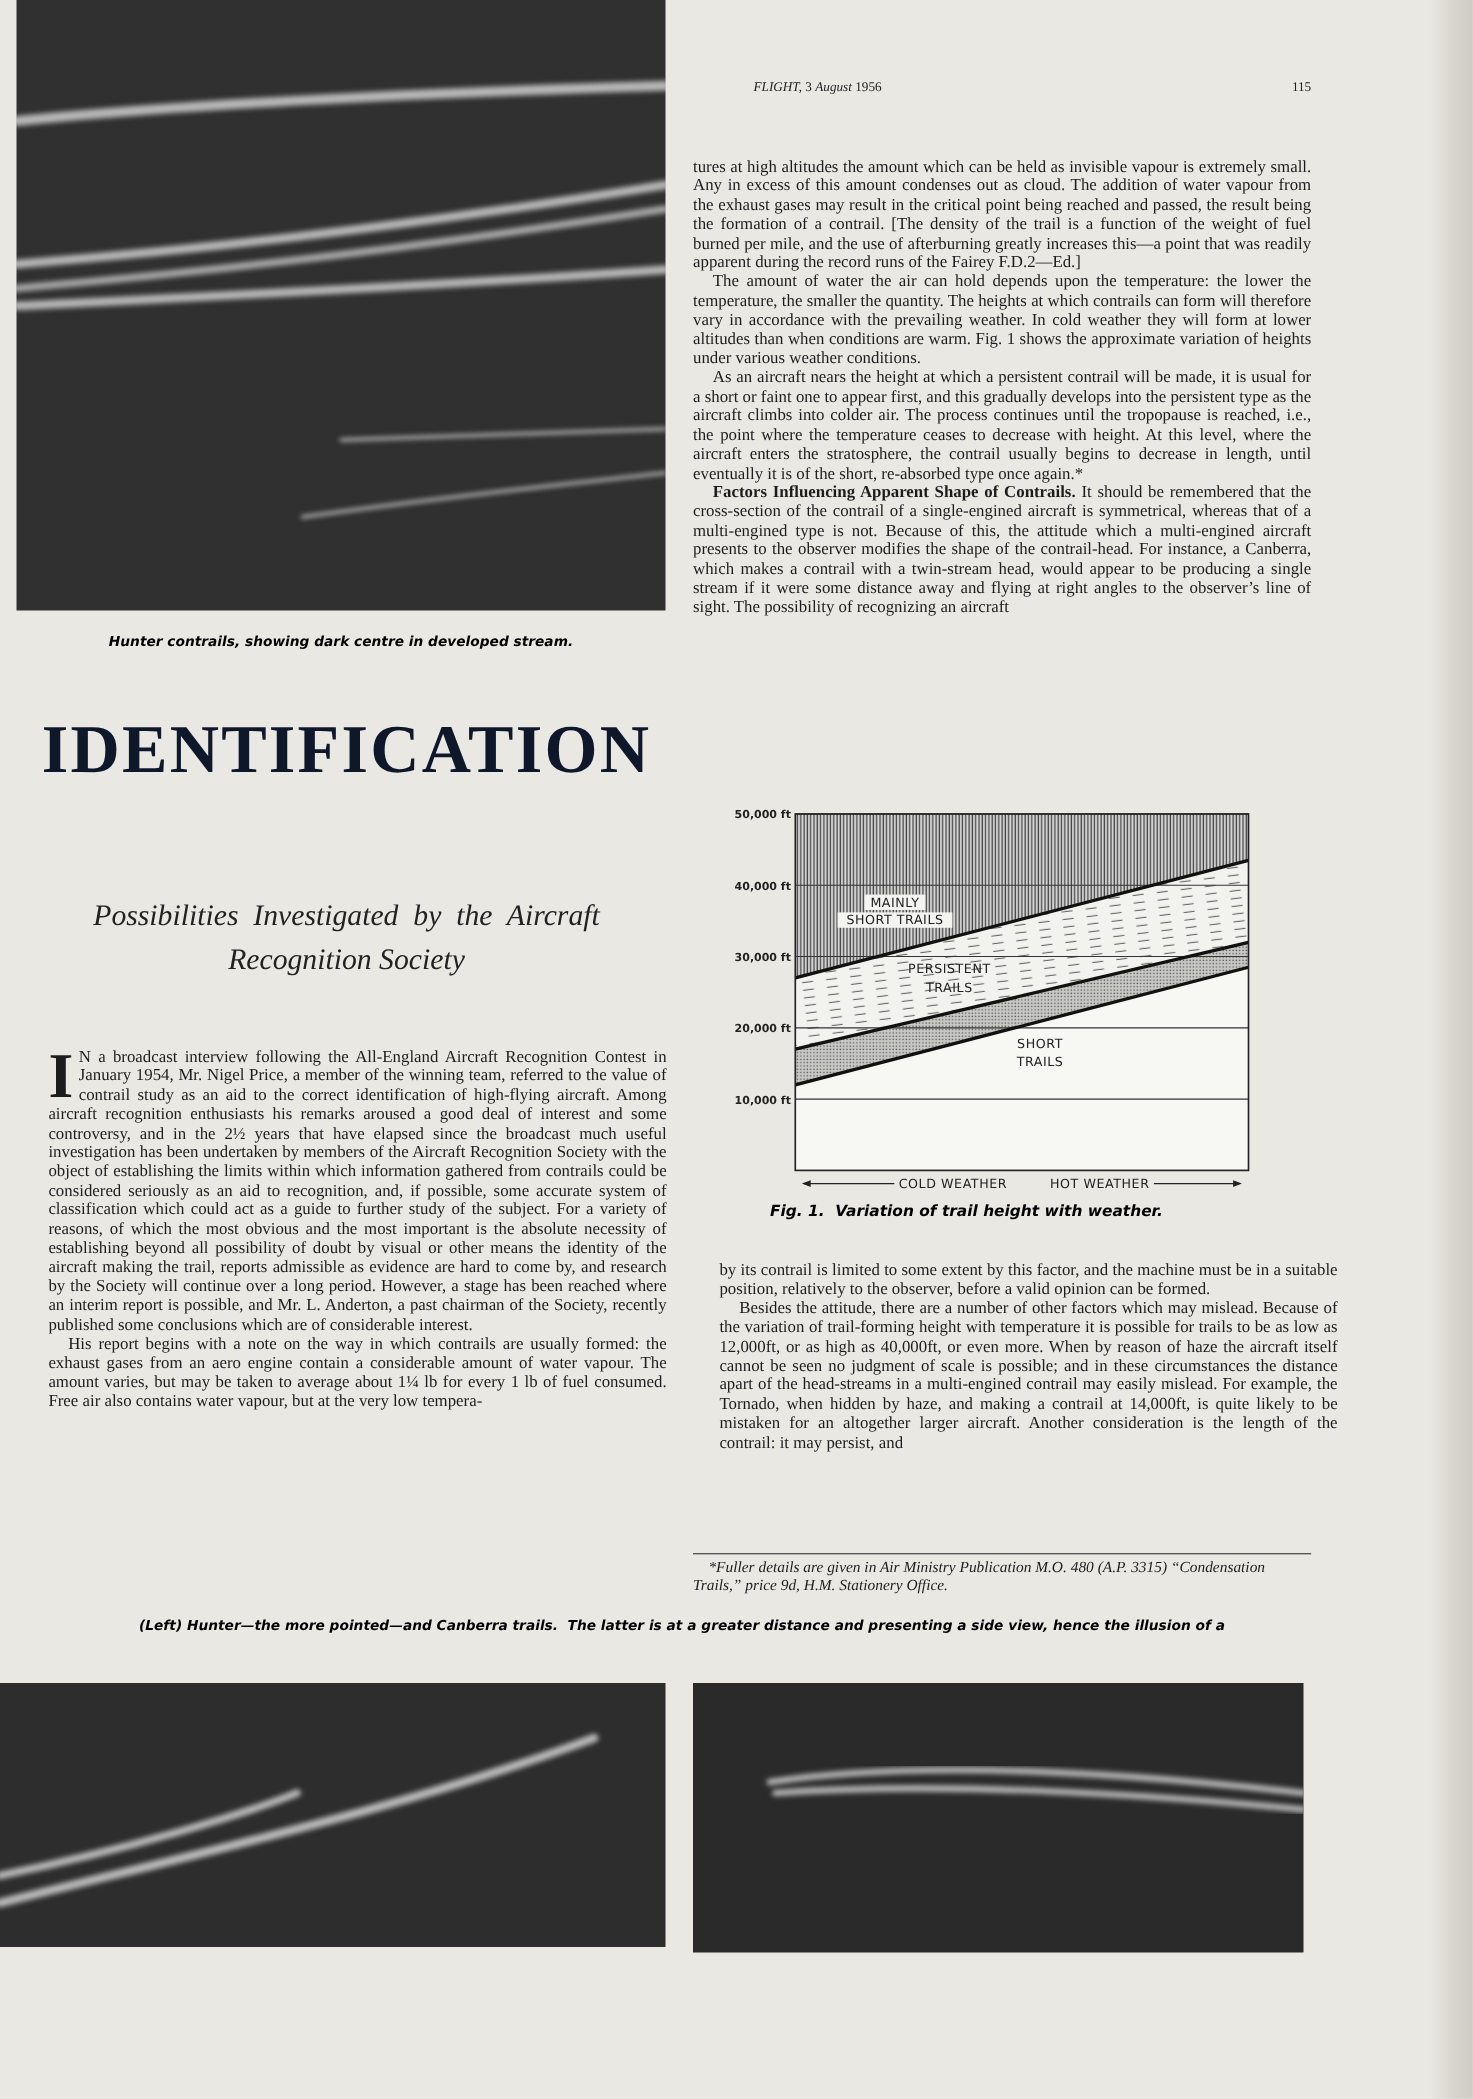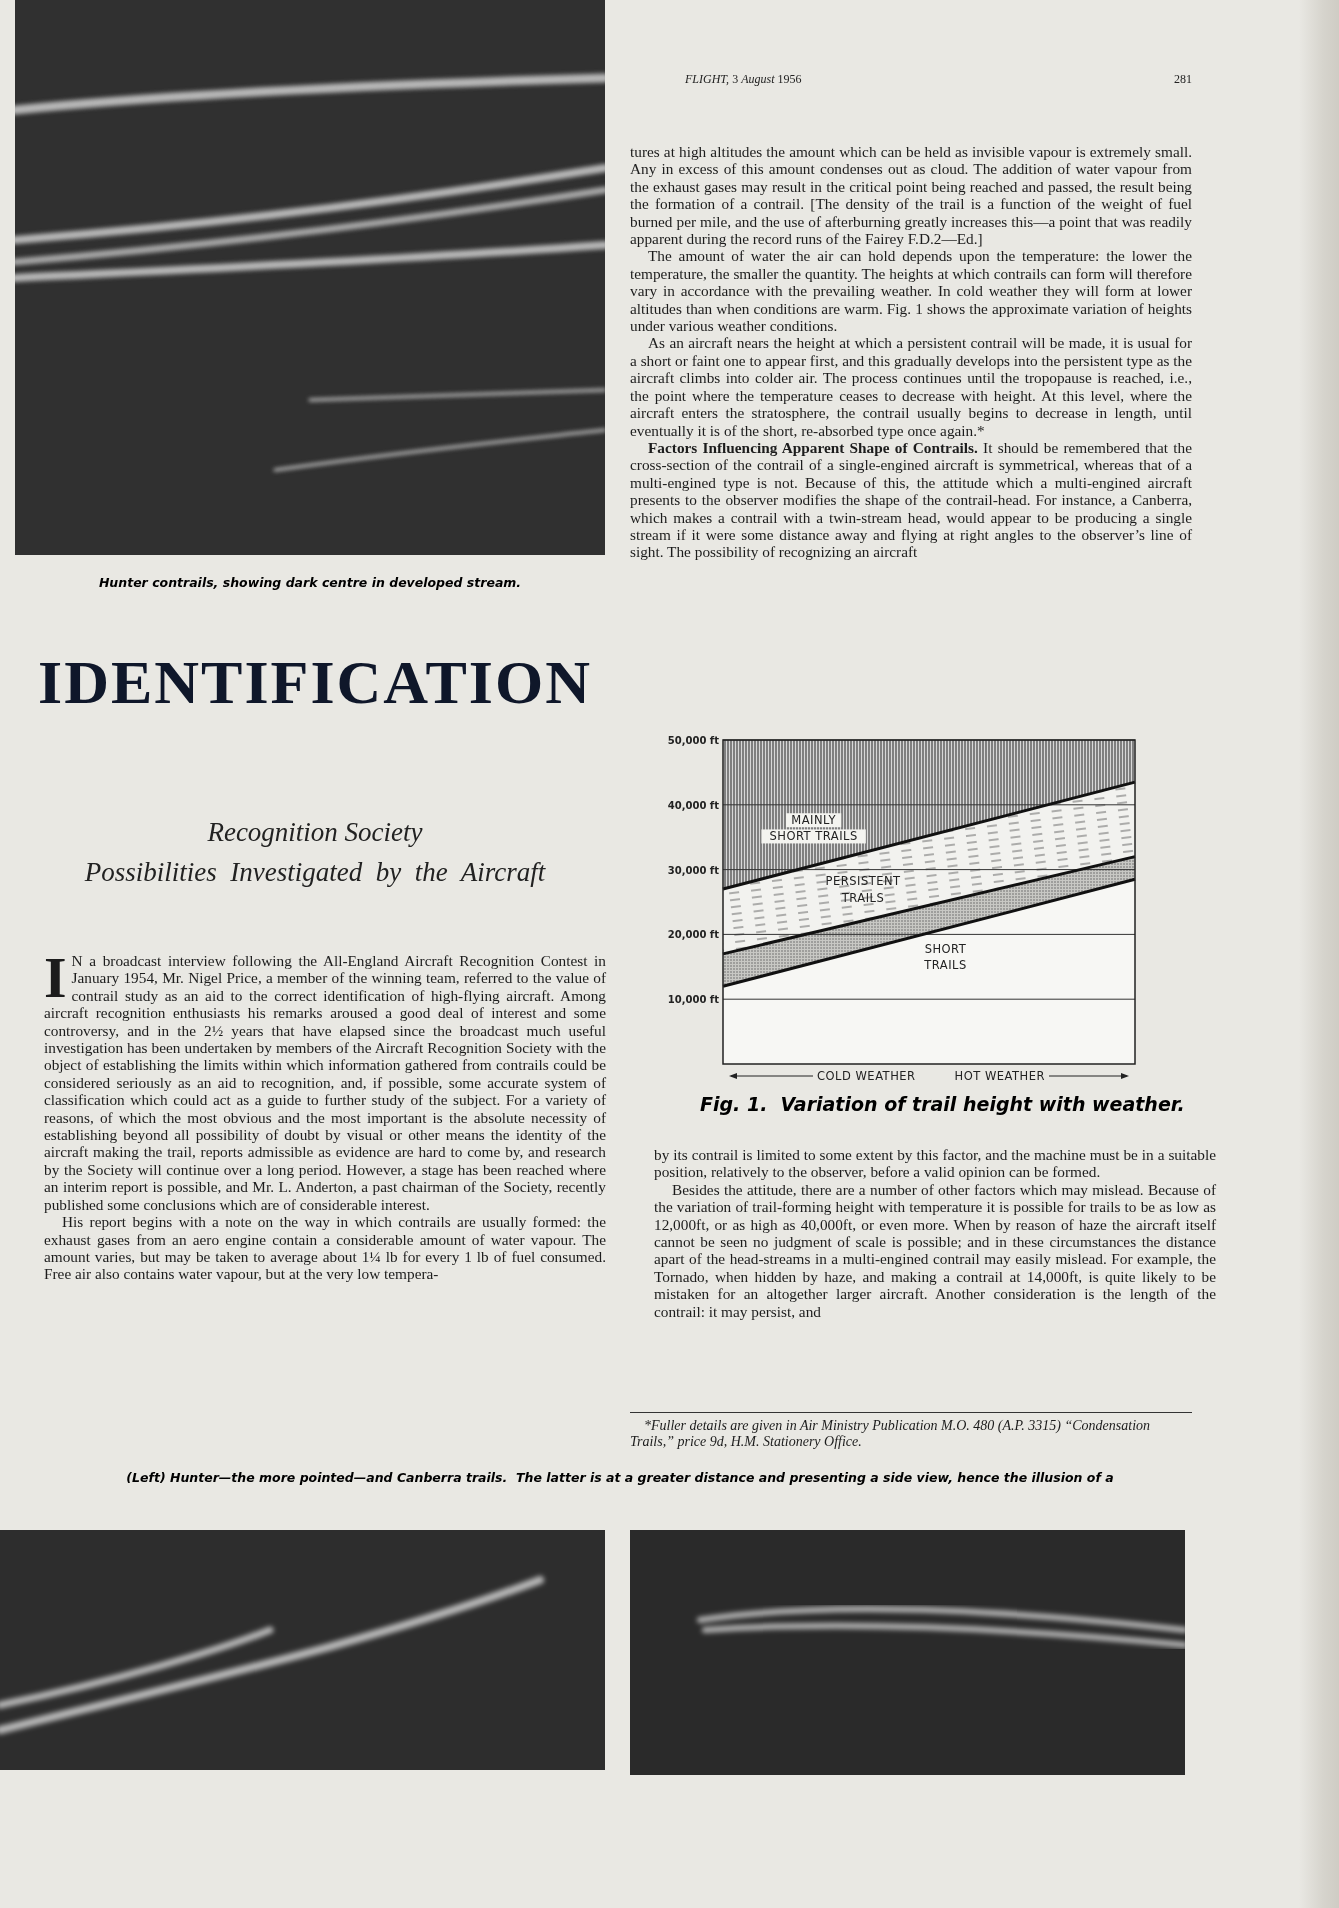--- a/index.html
+++ b/index.html
@@ -56,21 +56,21 @@
   }
   #header .pub { font-style:italic; }
   #header .month { font-style:italic; }
   #header .pageno { position:absolute; right:0; top:0; }
   #footnote-rule { position:absolute; left:630px; top:1412px; width:562px; height:0; border-top:1.5px solid #333; }
   #footnote {
     position:absolute; left:630px; top:1418px; width:562px; font-size:14px; line-height:16px;
     font-style:italic; text-indent:14px;
   }
   #chart-wrap { position:absolute; left:640px; top:725px; width:540px; height:380px; }
-  #chart-caption { position:absolute; left:700px; top:1093px; width:460px; text-align:left; font-size:19px; }
+  #chart-caption { position:absolute; left:700px; top:1093px; width:460px; text-align:left; font-size:14px; }
   .ytick { font-family:"DejaVu Sans","Liberation Sans",sans-serif; font-weight:bold; font-size:10px; fill:#222; }
   .chart-label { font-family:"DejaVu Sans","Liberation Sans",sans-serif; font-size:11.5px; fill:#222; letter-spacing:0.5px; }
 </style>
 </head>
 <body>
 
 <div class="paper-edge"></div>
 
 <div class="photo" id="photo-top">
   <svg viewBox="0 0 590 555" preserveAspectRatio="none">
@@ -89,29 +89,29 @@
     </g>
   </svg>
 </div>
 <div class="caption-sans" id="caption-top">Hunter contrails, showing dark centre in developed stream.</div>
 
 <div id="header">
   <span class="pub">FLIGHT,</span>
   <span>3</span>
   <span class="month">August</span>
   <span>1956</span>
-  <span class="pageno">281</span>
+  <span class="pageno">115</span>
 </div>
 
 <div id="title">
   <div>IDENTIFICATION</div>
 </div>
 <div id="subtitle">
+  <div style="white-space:pre;">Possibilities  Investigated  by  the  Aircraft</div>
   <div>Recognition Society</div>
-  <div style="white-space:pre;">Possibilities  Investigated  by  the  Aircraft</div>
 </div>
 
 <div class="col" id="left-col">
   <p class="noindent"><span class="dropcap">I</span><span>N a broadcast interview following the All-England Aircraft Recognition Contest in January 1954, Mr. Nigel Price, a member of the winning team, referred to the value of contrail study as an aid to the correct identification of high-flying aircraft. Among aircraft recognition enthusiasts his remarks aroused a good deal of interest and some controversy, and in the 2½ years that have elapsed since the broadcast much useful investigation has been undertaken by members of the Aircraft Recognition Society with the object of establishing the limits within which information gathered from contrails could be considered seriously as an aid to recognition, and, if possible, some accurate system of classification which could act as a guide to further study of the subject. For a variety of reasons, of which the most obvious and the most important is the absolute necessity of establishing beyond all possibility of doubt by visual or other means the identity of the aircraft making the trail, reports admissible as evidence are hard to come by, and research by the Society will continue over a long period.  However, a stage has been reached where an interim report is possible, and Mr. L. Anderton, a past chairman of the Society, recently published some conclusions which are of considerable interest.</span></p>
   <p>His report begins with a note on the way in which contrails are usually formed: the exhaust gases from an aero engine contain a considerable amount of water vapour.  The amount varies, but may be taken to average about 1¼ lb for every 1 lb of fuel consumed. Free air also contains water vapour, but at the very low tempera-</p>
 </div>
 
 <div class="col" id="right-col-top">
   <p class="noindent">tures at high altitudes the amount which can be held as invisible vapour is extremely small.  Any in excess of this amount condenses out as cloud.  The addition of water vapour from the exhaust gases may result in the critical point being reached and passed, the result being the formation of a contrail. [The density of the trail is a function of the weight of fuel burned per mile, and the use of afterburning greatly increases this—a point that was readily apparent during the record runs of the Fairey F.D.2—Ed.]</p>
   <p>The amount of water the air can hold depends upon the temperature: the lower the temperature, the smaller the quantity. The heights at which contrails can form will therefore vary in accordance with the prevailing weather.  In cold weather they will form at lower altitudes than when conditions are warm.  Fig. 1 shows the approximate variation of heights under various weather conditions.</p>

